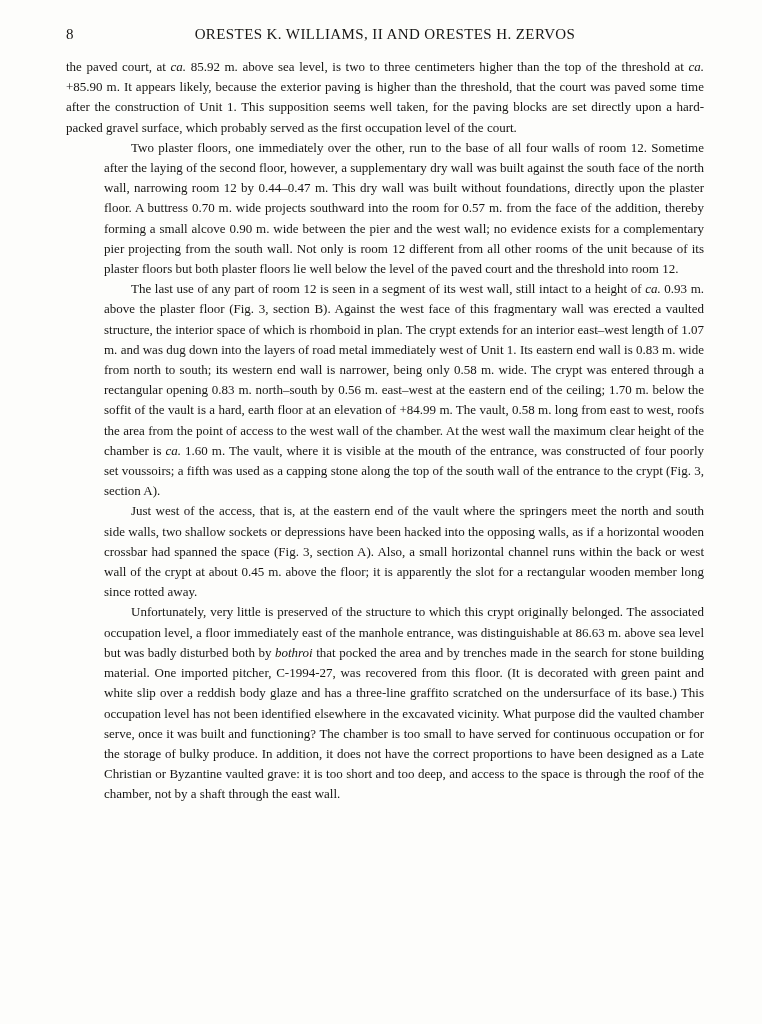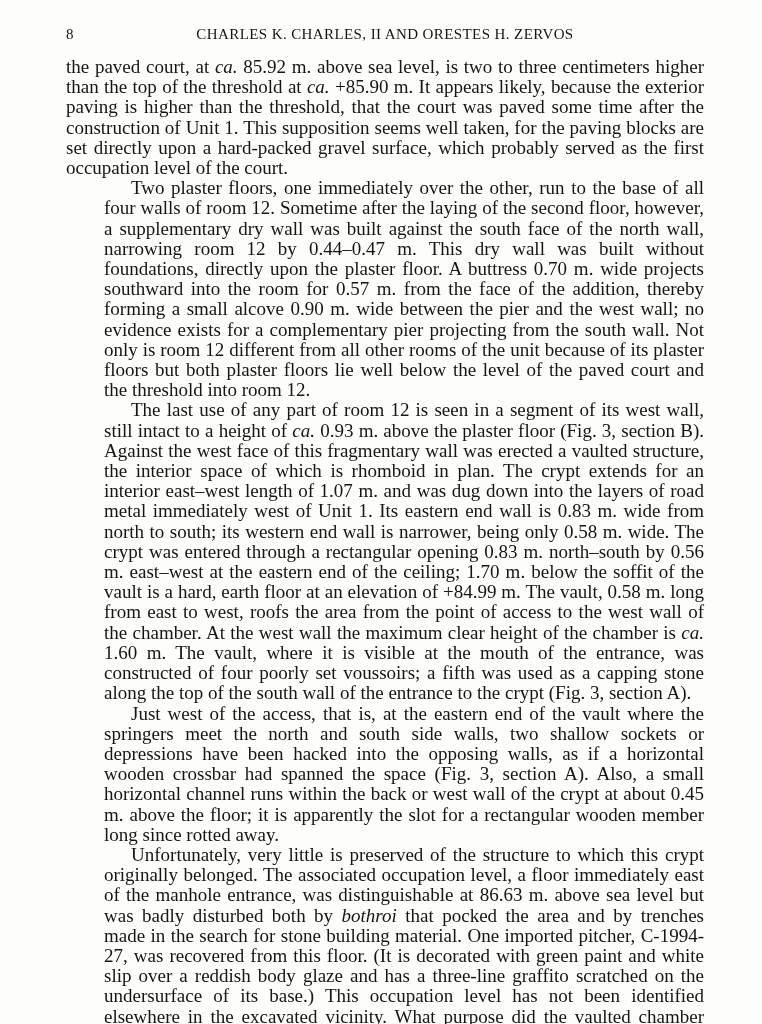--- a/index.html
+++ b/index.html
@@ -27,40 +27,40 @@
     margin-bottom: 14px;
     white-space: nowrap;
   }
   .page-number {
     position: absolute;
     left: 0;
     top: 0;
   }
   .body-text p {
     margin: 0;
-    font-size: 19px;
+    font-size: 13px;
     line-height: 20.2px;
     text-align: justify;
     hyphens: none;
   }
   .body-text p.indent {
     text-indent: 27px;
     margin-left: 38px;
   }
   .body-text i {
     font-style: italic;
   }
 </style>
 </head>
 <body>
 
 <div class="page">
   <div class="running-header">
     <span class="page-number">8</span>
-    <span class="running-head">CHARLES K. CHARLES, II AND ORESTES H. ZERVOS</span>
+    <span class="running-head">ORESTES K. WILLIAMS, II AND ORESTES H. ZERVOS</span>
   </div>
   <div class="body-text">
       <p><span>the paved court, at </span><i>ca.</i><span> 85.92 m. above sea level, is two to three centimeters higher than the top of the threshold at </span><i>ca.</i><span> +85.90 m. It appears likely, because the exterior paving is higher than the threshold, that the court was paved some time after the construction of Unit 1. This supposition seems well taken, for the paving blocks are set directly upon a hard-packed gravel surface, which probably served as the first occupation level of the court.</span></p>
       <p class="indent"><span>Two plaster floors, one immediately over the other, run to the base of all four walls of room 12. Sometime after the laying of the second floor, however, a supplementary dry wall was built against the south face of the north wall, narrowing room 12 by 0.44–0.47 m. This dry wall was built without foundations, directly upon the plaster floor. A buttress 0.70 m. wide projects southward into the room for 0.57 m. from the face of the addition, thereby forming a small alcove 0.90 m. wide between the pier and the west wall; no evidence exists for a complementary pier projecting from the south wall. Not only is room 12 different from all other rooms of the unit because of its plaster floors but both plaster floors lie well below the level of the paved court and the threshold into room 12.</span></p>
       <p class="indent"><span>The last use of any part of room 12 is seen in a segment of its west wall, still intact to a height of </span><i>ca.</i><span> 0.93 m. above the plaster floor (Fig. 3, section B). Against the west face of this fragmentary wall was erected a vaulted structure, the interior space of which is rhomboid in plan. The crypt extends for an interior east–west length of 1.07 m. and was dug down into the layers of road metal immediately west of Unit 1. Its eastern end wall is 0.83 m. wide from north to south; its western end wall is narrower, being only 0.58 m. wide. The crypt was entered through a rectangular opening 0.83 m. north–south by 0.56 m. east–west at the eastern end of the ceiling; 1.70 m. below the soffit of the vault is a hard, earth floor at an elevation of +84.99 m. The vault, 0.58 m. long from east to west, roofs the area from the point of access to the west wall of the chamber. At the west wall the maximum clear height of the chamber is </span><i>ca.</i><span> 1.60 m. The vault, where it is visible at the mouth of the entrance, was constructed of four poorly set voussoirs; a fifth was used as a capping stone along the top of the south wall of the entrance to the crypt (Fig. 3, section A).</span></p>
       <p class="indent"><span>Just west of the access, that is, at the eastern end of the vault where the springers meet the north and south side walls, two shallow sockets or depressions have been hacked into the opposing walls, as if a horizontal wooden crossbar had spanned the space (Fig. 3, section A). Also, a small horizontal channel runs within the back or west wall of the crypt at about 0.45 m. above the floor; it is apparently the slot for a rectangular wooden member long since rotted away.</span></p>
       <p class="indent"><span>Unfortunately, very little is preserved of the structure to which this crypt originally belonged. The associated occupation level, a floor immediately east of the manhole entrance, was distinguishable at 86.63 m. above sea level but was badly disturbed both by </span><i>bothroi</i><span> that pocked the area and by trenches made in the search for stone building material. One imported pitcher, C-1994-27, was recovered from this floor. (It is decorated with green paint and white slip over a reddish body glaze and has a three-line graffito scratched on the undersurface of its base.) This occupation level has not been identified elsewhere in the excavated vicinity. What purpose did the vaulted chamber serve, once it was built and functioning? The chamber is too small to have served for continuous occupation or for the storage of bulky produce. In addition, it does not have the correct proportions to have been designed as a Late Christian or Byzantine vaulted grave: it is too short and too deep, and access to the space is through the roof of the chamber, not by a shaft through the east wall.</span></p>
     </div>
 </div>
 

